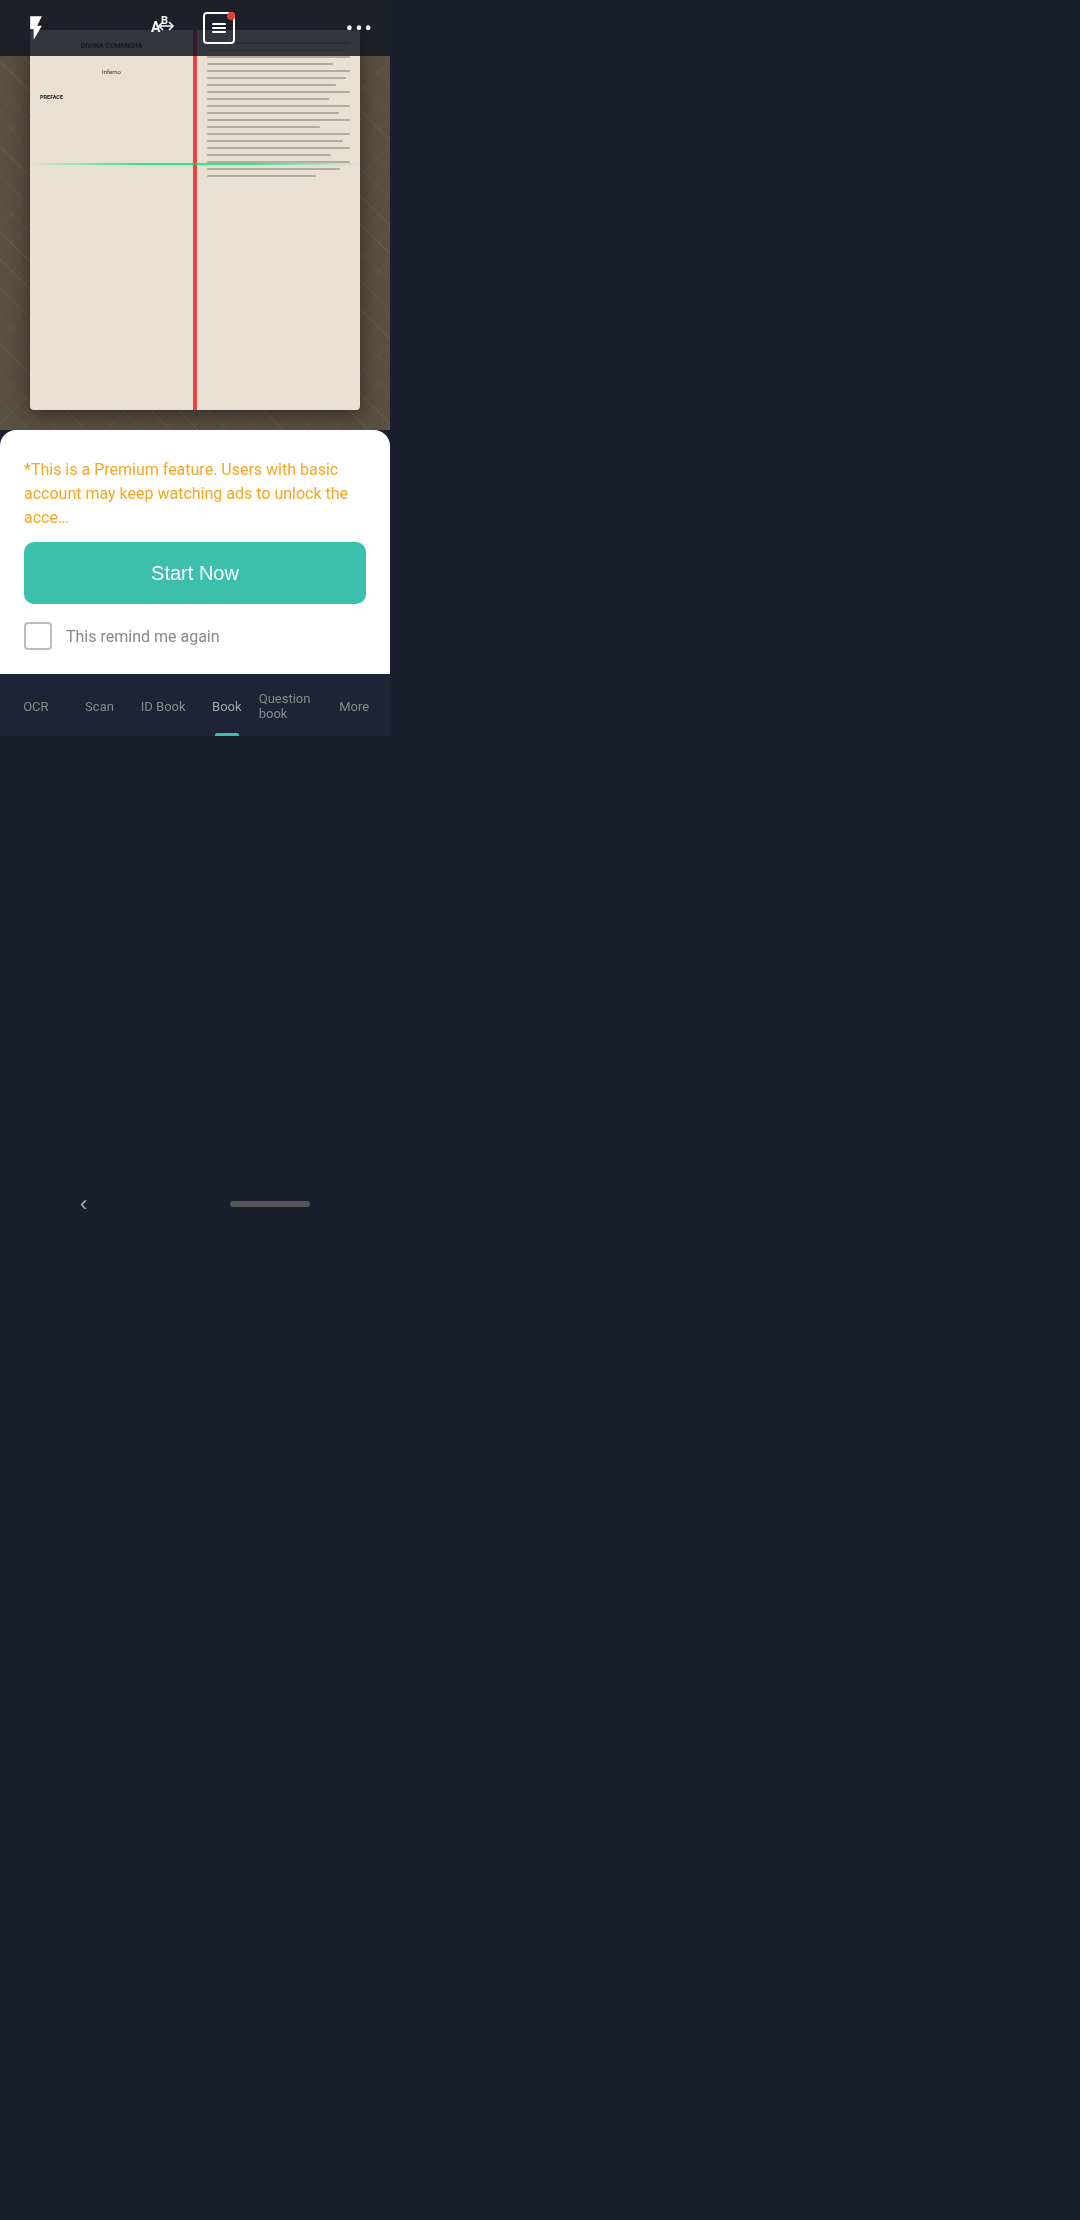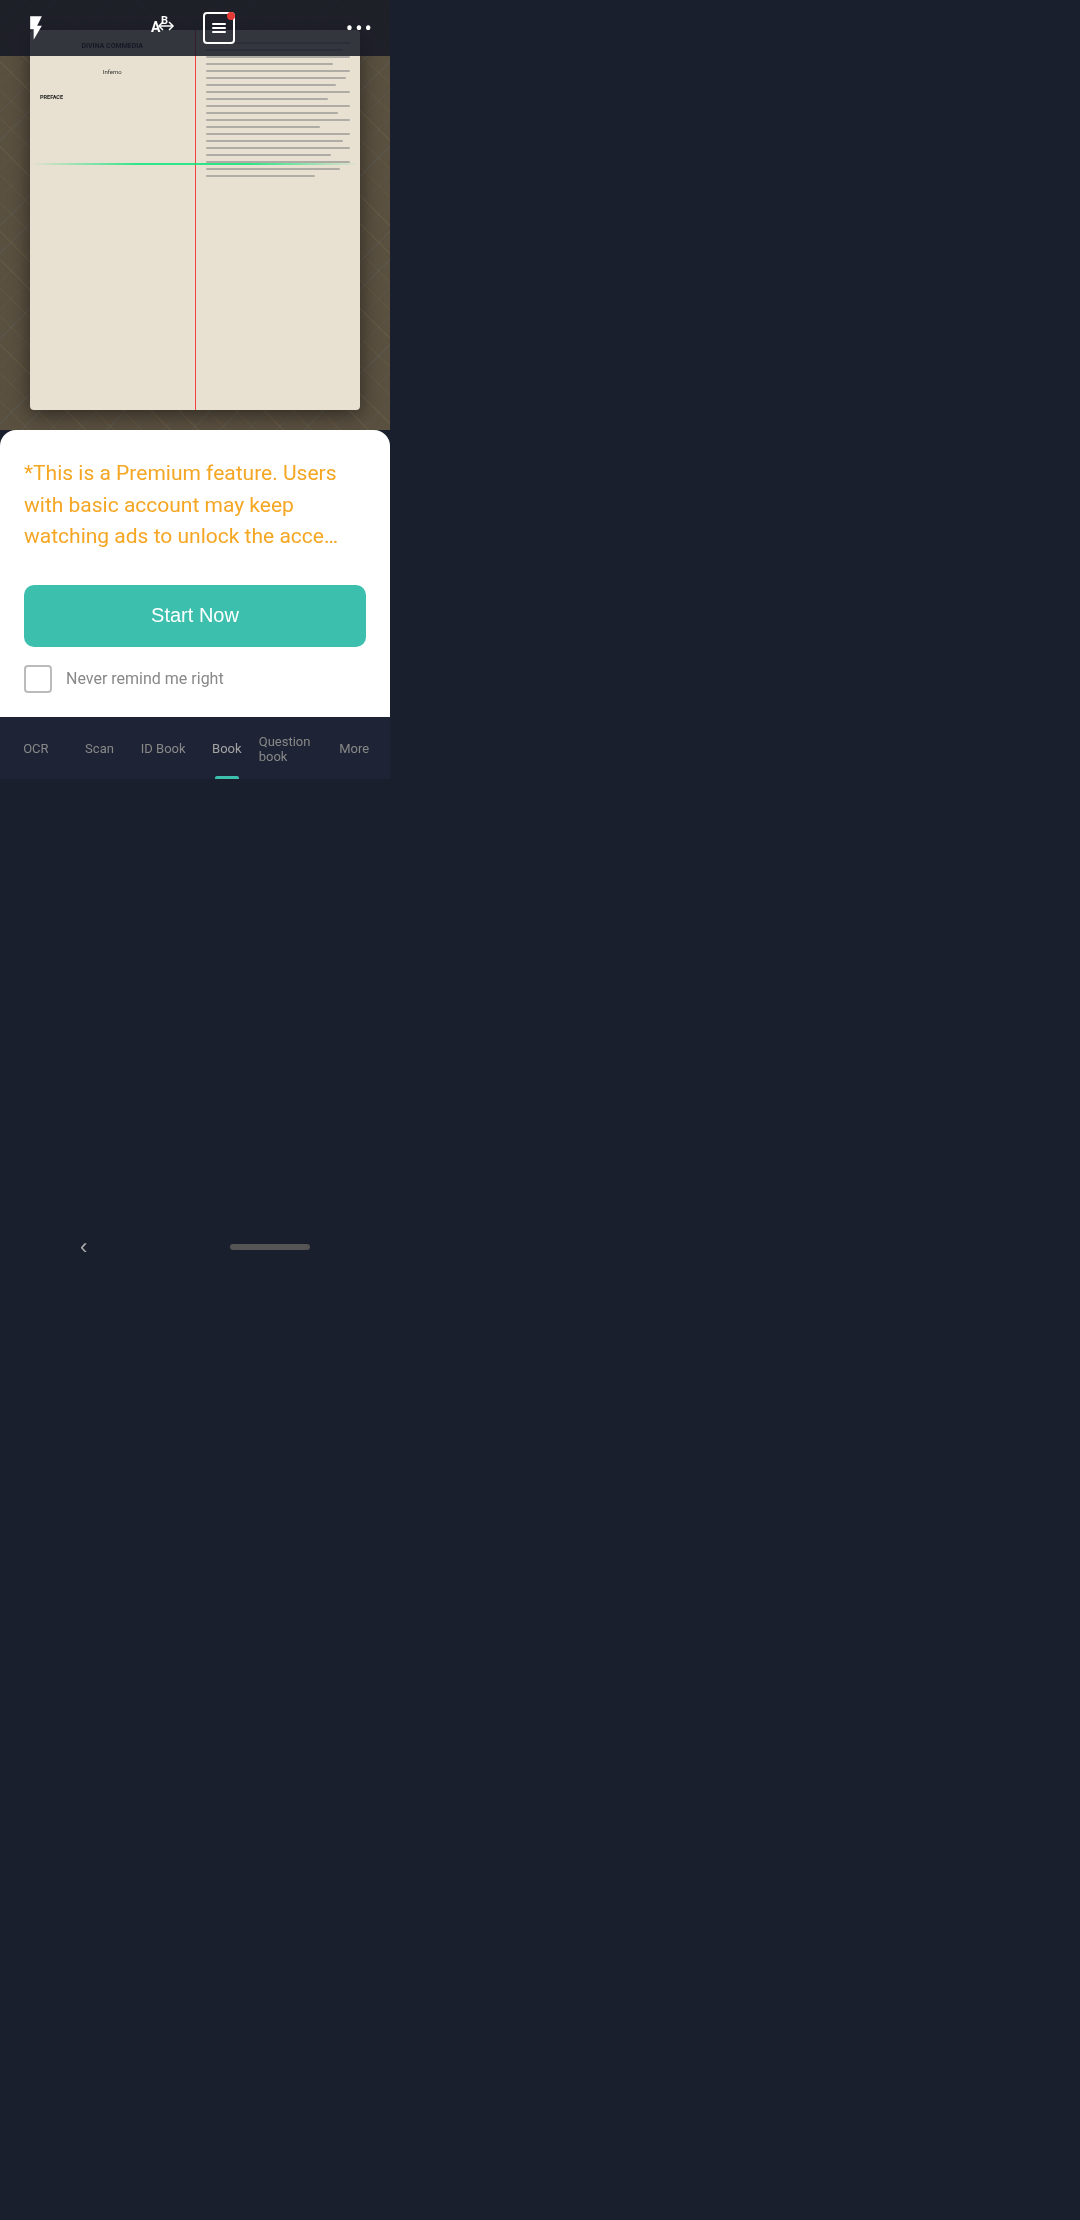--- a/index.html
+++ b/index.html
@@ -136,21 +136,21 @@
 
     .book-page {
       flex: 1;
       padding: 12px 10px;
       display: flex;
       flex-direction: column;
       gap: 3px;
     }
 
     .book-page-left {
-      border-right: 1px solid #ef4444;
+      border-right: 4px solid #ef4444;
       gap: 16px;
     }
 
     .book-title {
       text-align: center;
       font-size: 7px;
       font-weight: bold;
       color: #222;
       margin-bottom: 2px;
     }
@@ -199,24 +199,24 @@
 
     .modal-description {
       font-size: 19px;
       line-height: 1.5;
       color: #1a1a1a;
       margin-bottom: 14px;
       font-weight: 400;
     }
 
     .premium-notice {
-      font-size: 21px;
+      font-size: 16px;
       line-height: 1.5;
       color: #f5a623;
-      margin-bottom: 32px;
+      margin-bottom: 12px;
     }
 
     .start-now-btn {
       width: 100%;
       height: 62px;
       background: #3dbfad;
       border: none;
       border-radius: 10px;
       color: white;
       font-size: 20px;
@@ -412,21 +412,21 @@
     </div>
   </div>
   <div class="scan-green-line"></div>
 </div>
 
 <div class="modal-sheet">
   <p class="premium-notice">*This is a Premium feature. Users with basic account may keep watching ads to unlock the acce…</p>
   <button class="start-now-btn">Start Now</button>
   <div class="checkbox-row">
     <div class="checkbox-box"></div>
-    <span class="checkbox-label">Never remind me right</span>
+    <span class="checkbox-label">This remind me again</span>
   </div>
 </div>
 
 <div class="bottom-tabs">
   <div class="tab-item">
     <span class="tab-label">OCR</span>
   </div>
   <div class="tab-item">
     <span class="tab-label">Scan</span>
   </div>

